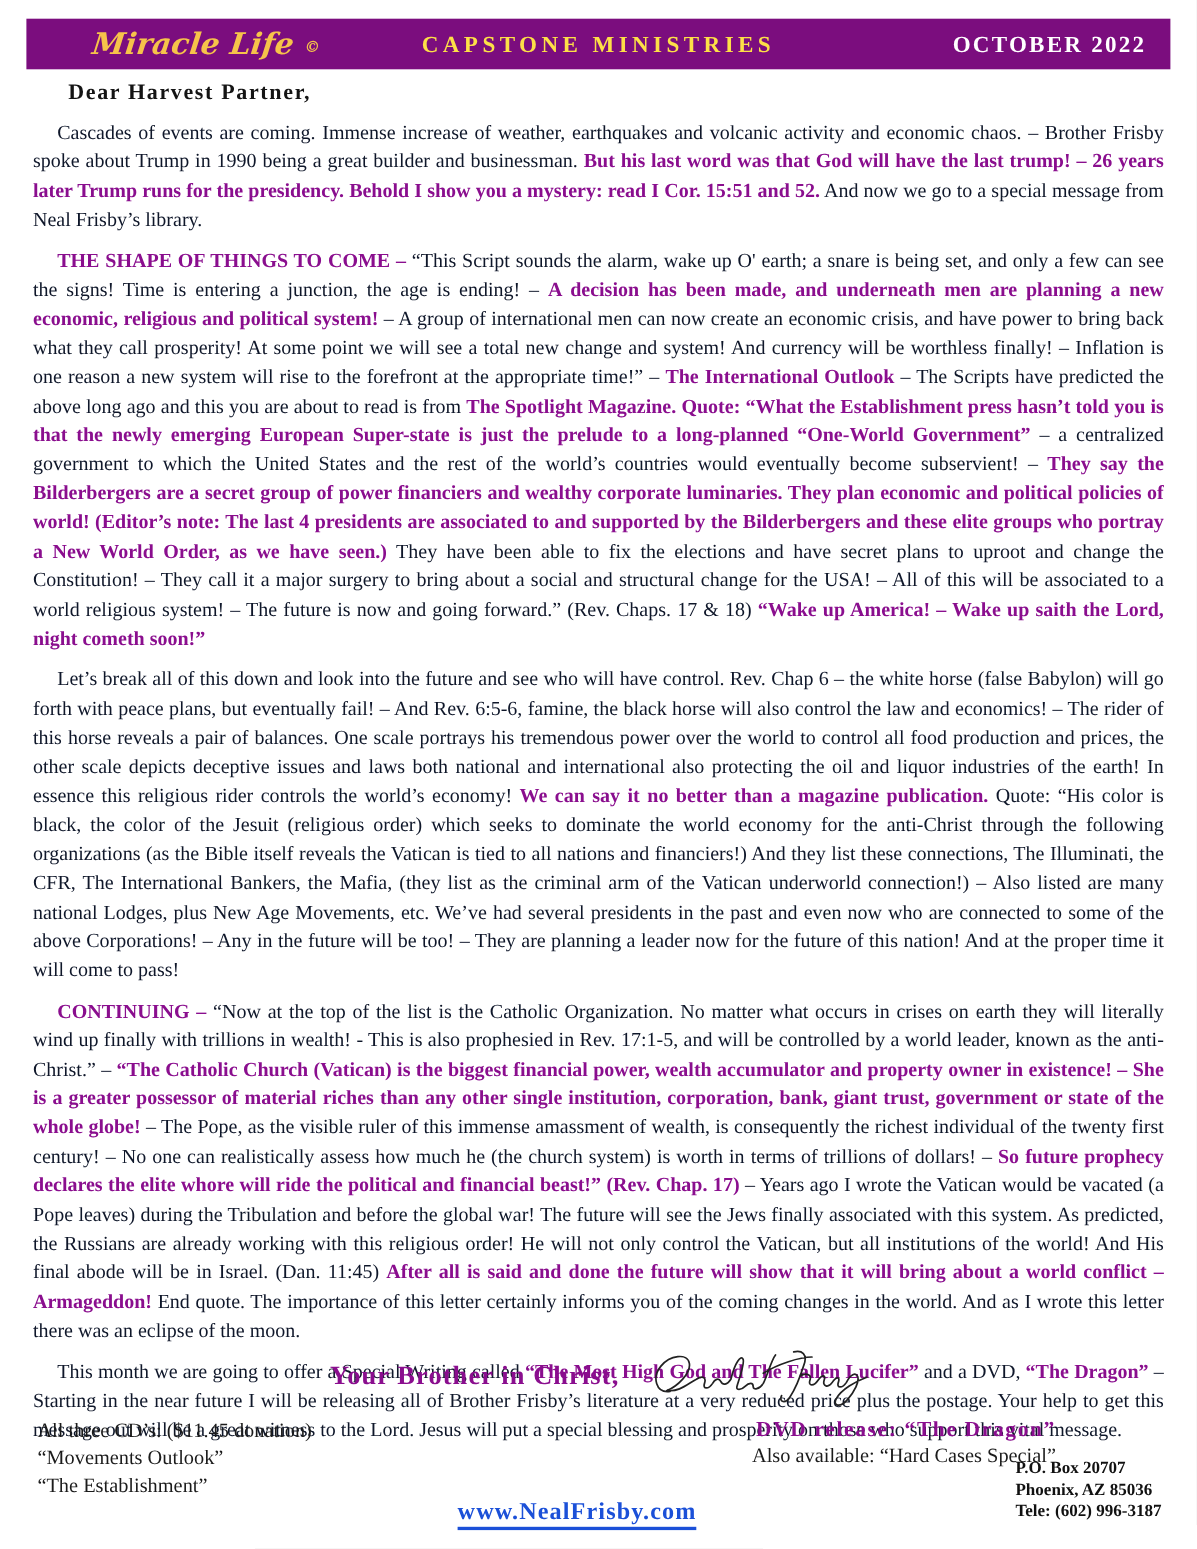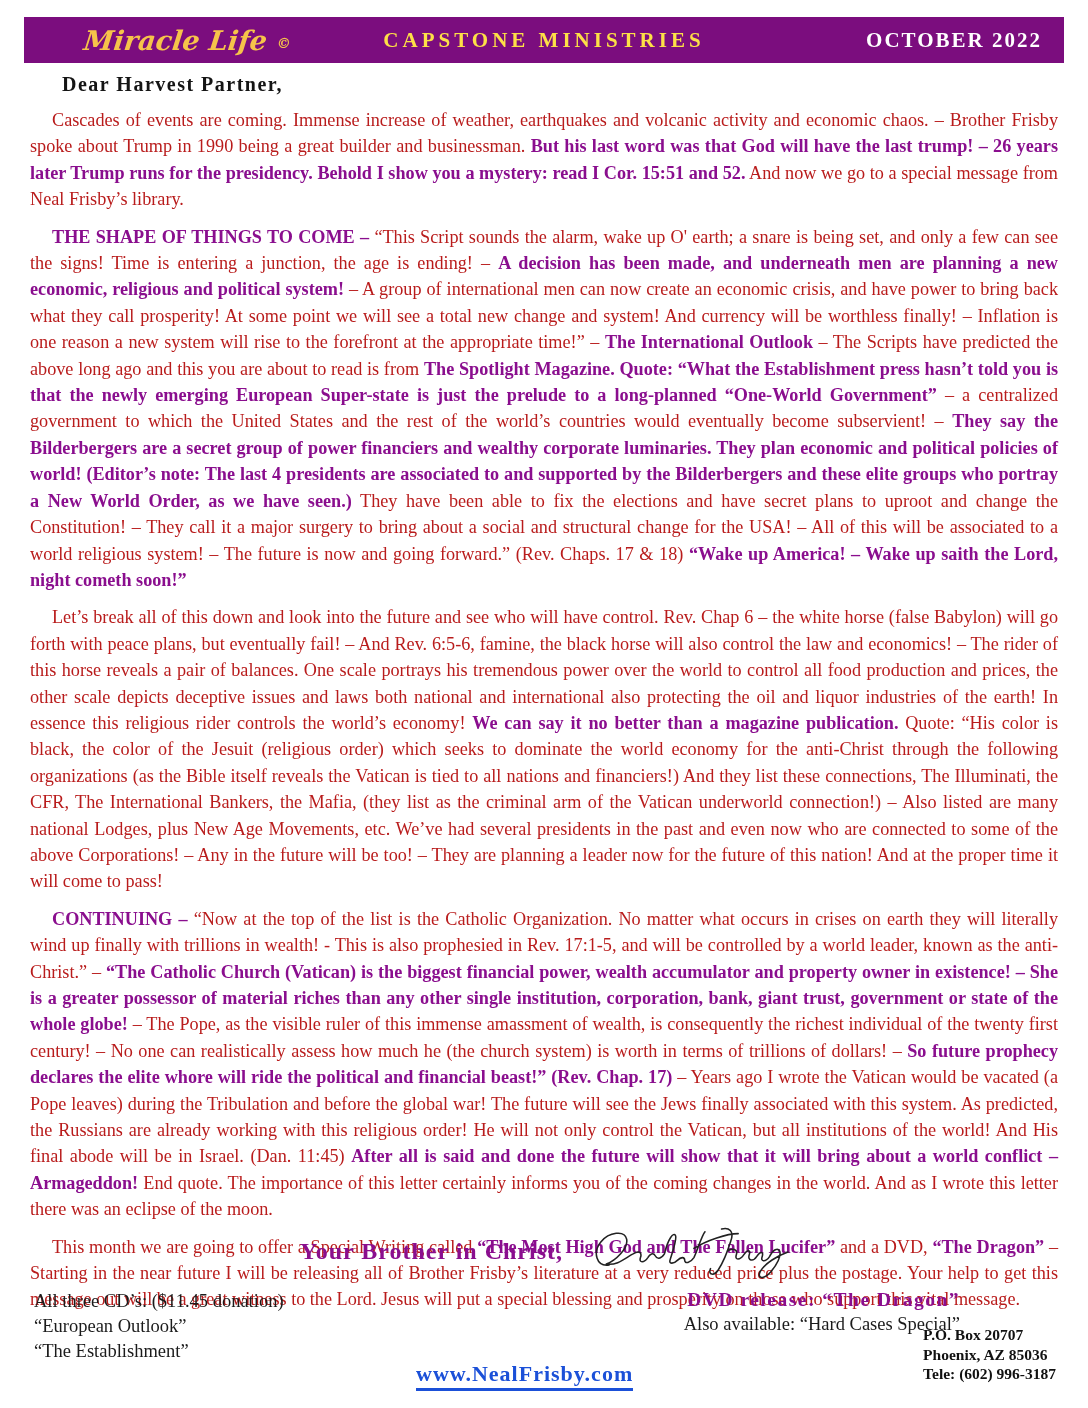--- a/index.html
+++ b/index.html
@@ -39,21 +39,21 @@
     position:absolute;left:30px;top:73px;
     font-weight:bold;font-size:20px;letter-spacing:1.5px;color:#141414;margin-left:32px;
   }
   .letter-body{
     position:absolute;left:30px;top:96px;width:1028px;
   }
   .para{
     margin:11px 0 0 0;text-indent:22px;text-align:justify;
     font-size:18.2px;line-height:26.4px;
   }
-  .seg-n{color:#b91c1c;}
+  .seg-n{color:#0f172a;}
   .seg-p{color:var(--accent-purple);font-weight:bold;}
   .closing-row{
     position:absolute;left:300px;top:1222px;display:flex;align-items:flex-start;
   }
   .closing{
     margin-top:16px;color:var(--accent-purple);font-weight:bold;
     font-size:24px;letter-spacing:1px;white-space:nowrap;
   }
   .signature{margin-left:24px;}
   
@@ -103,21 +103,21 @@
            M146,7 C154,5 160,9 156,20 C152,33 146,46 142,52 C138,58 131,57 134,50
            M152,31 C158,27 164,29 162,35 C160,41 166,41 170,35 C174,29 178,29 176,35
            C174,41 180,43 184,37 C188,31 192,31 190,37 C188,43 194,43 198,37
            C202,29 207,27 209,31 C211,36 206,46 199,54 C192,62 184,61 188,53 C193,44 207,36 218,32"></path>
     </svg>
   </div>
 
   <footer class="footer">
     <div class="cd-list">
         <div>All three CD’s: ($11.45 donation)</div>
-        <div>“European Outlook”</div>
+        <div>“Movements Outlook”</div>
         <div>“The Establishment”</div>
       </div>
     <div class="dvd-block">
       <div class="dvd-title">DVD release: “The Dragon”</div>
       <div>Also available: “Hard Cases Special”</div>
     </div>
     <a class="site-link" href="#">www.NealFrisby.com</a>
     <div class="addr">
         <div>P.O. Box 20707</div>
         <div>Phoenix, AZ 85036</div>

